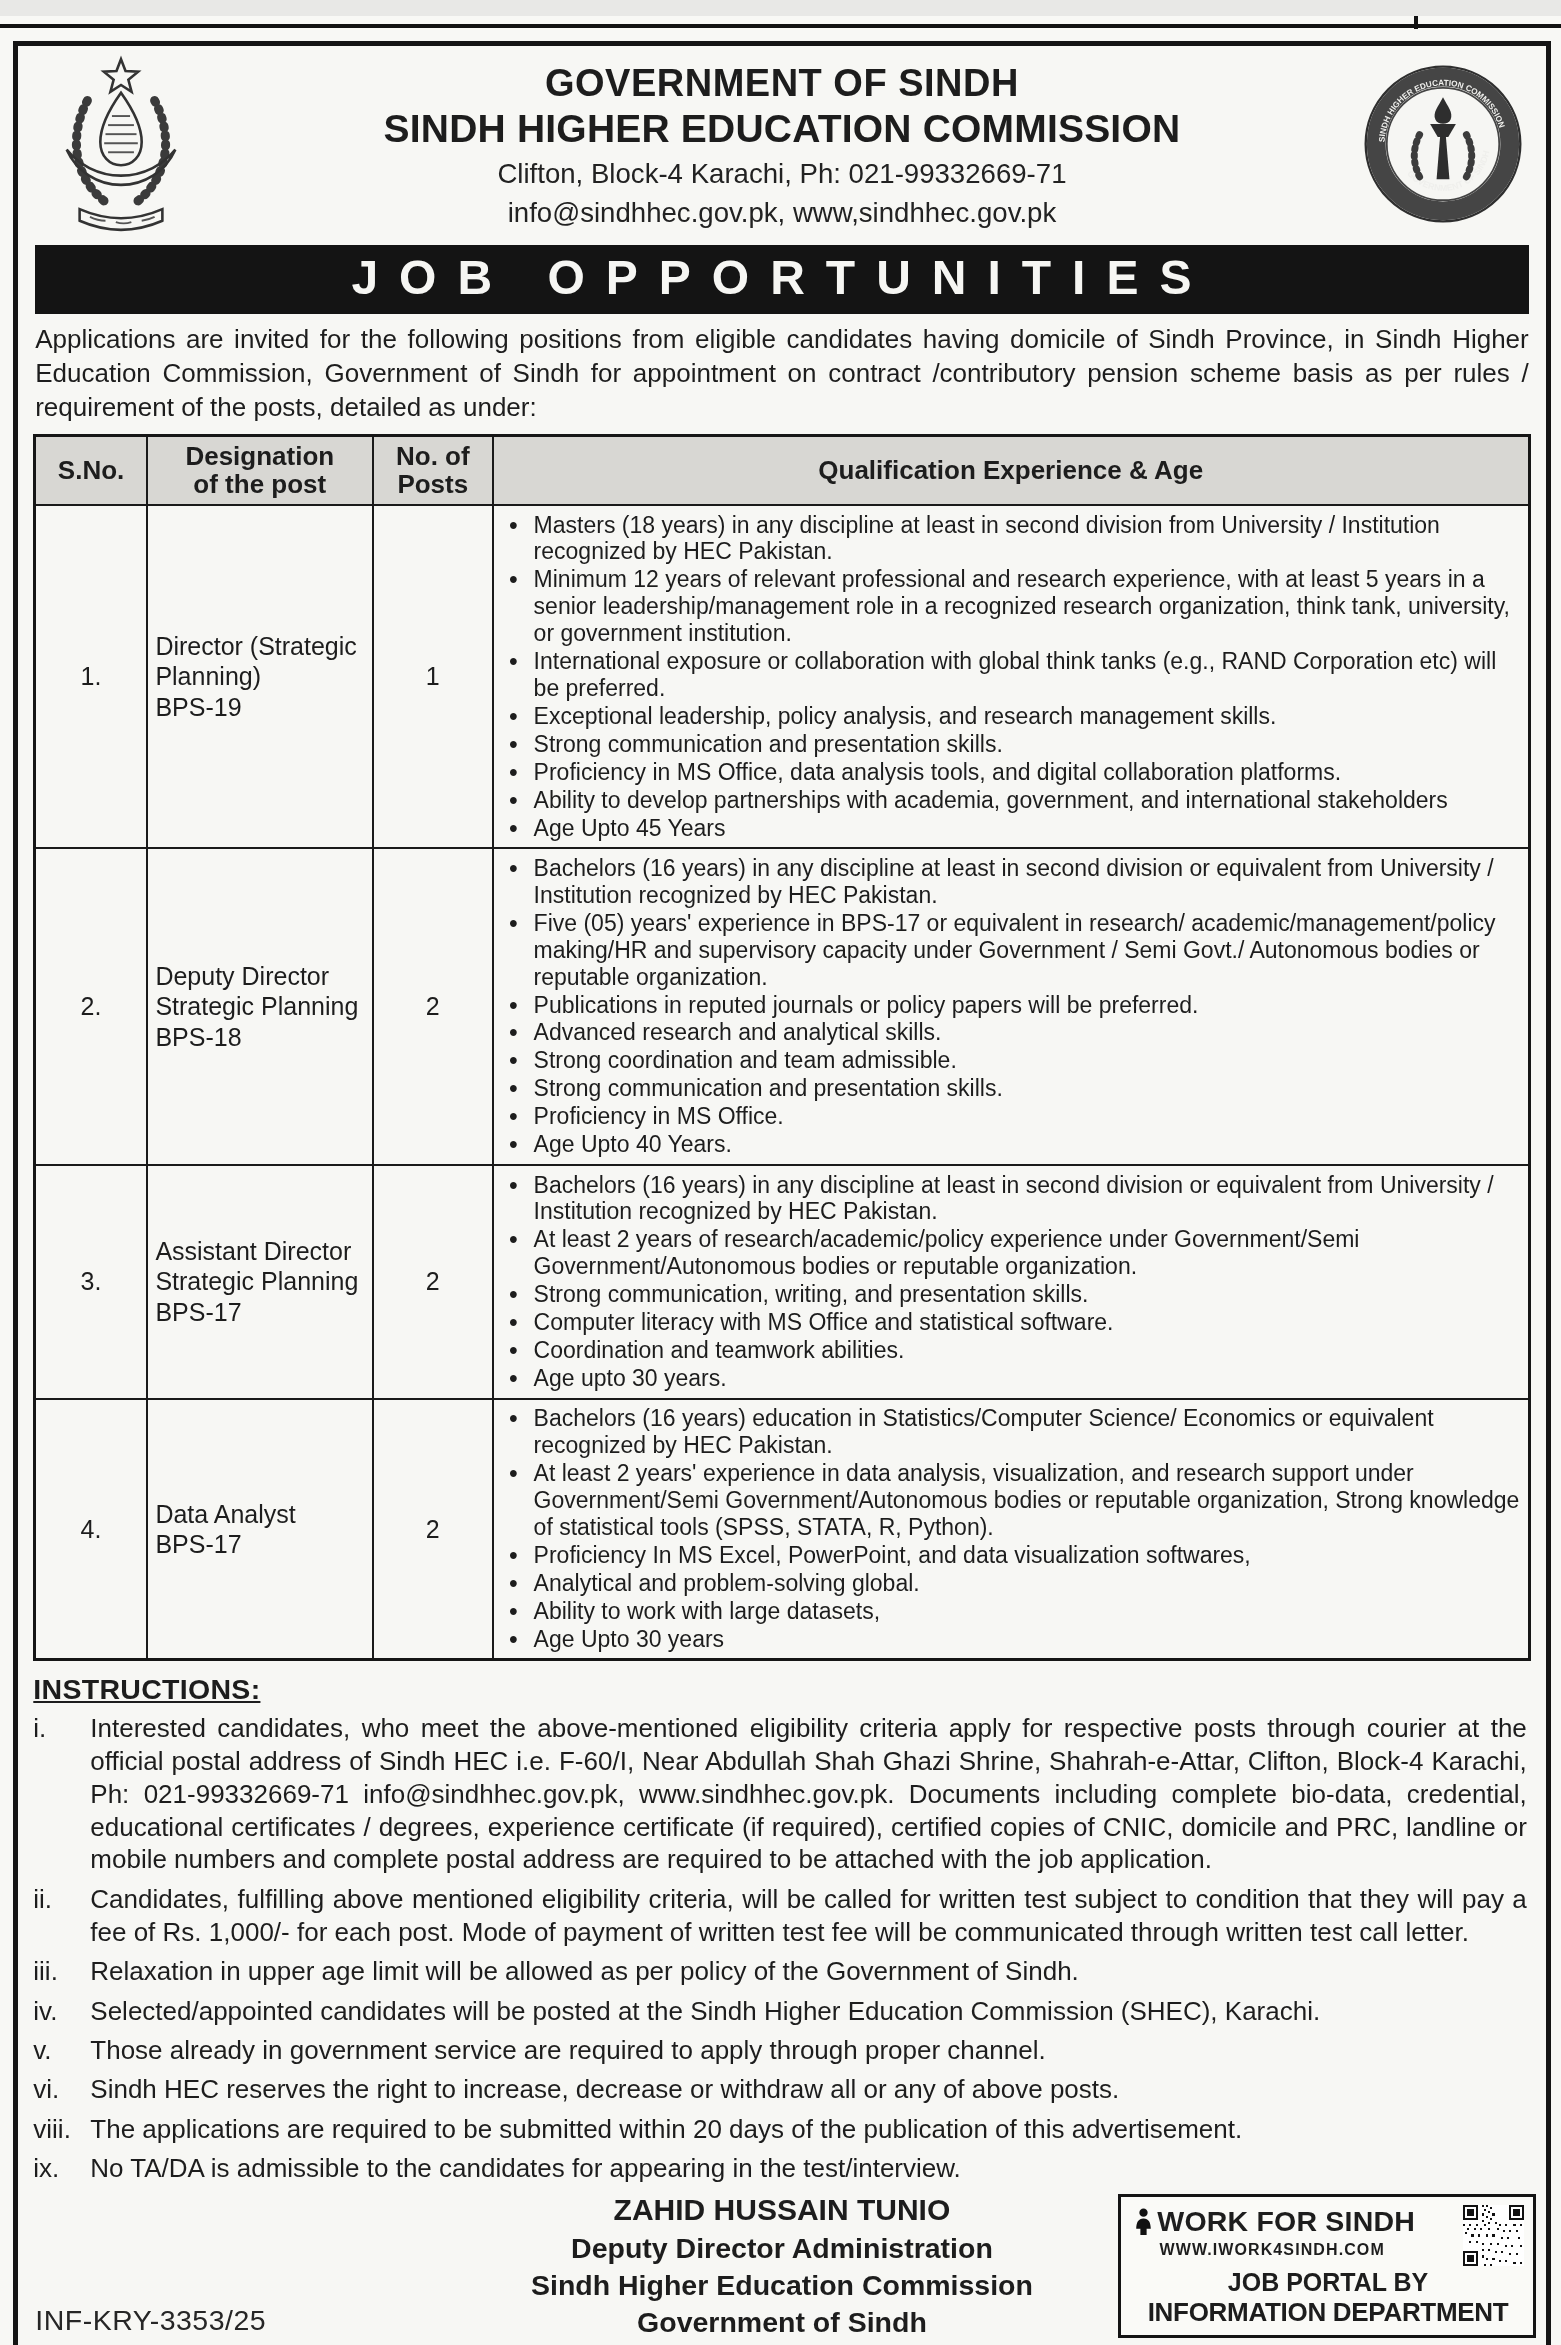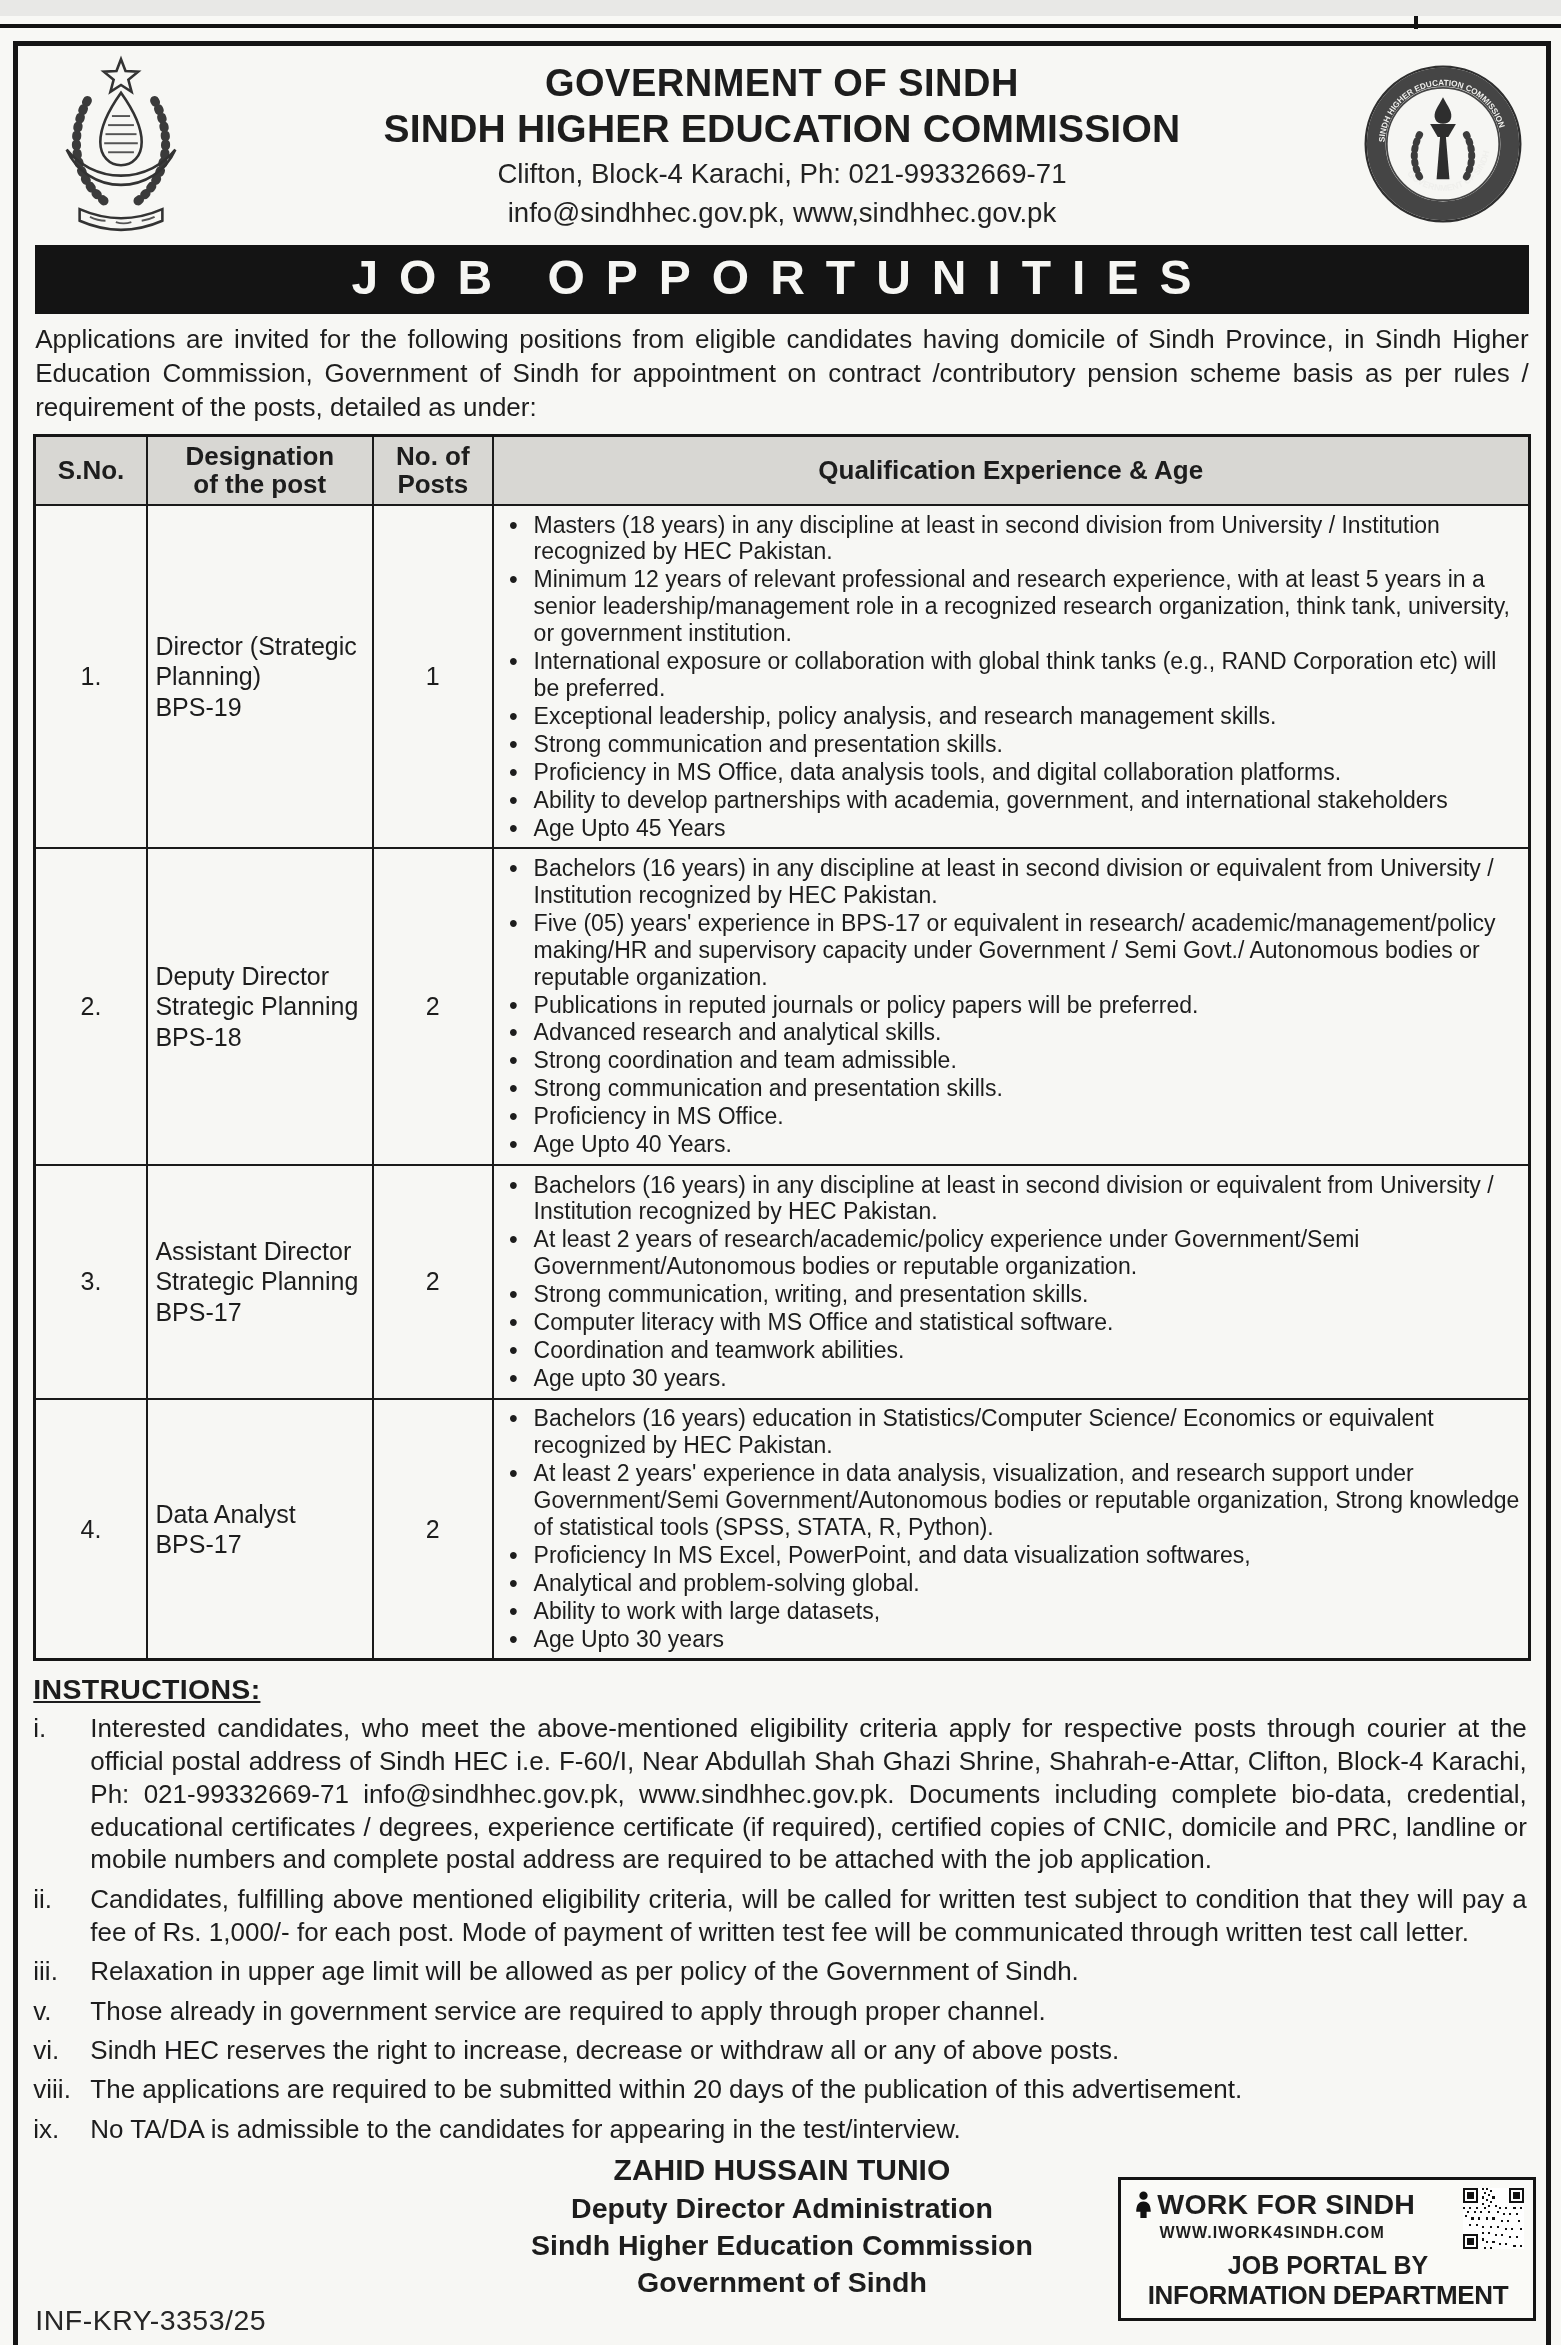--- a/index.html
+++ b/index.html
@@ -46,21 +46,21 @@
   .ins-text{flex:1;font-size:26px;line-height:1.26;text-align:justify;padding-right:3.8px;}
 
   
   .sig{text-align:center;margin-top:5.7px;line-height:1.2;}
   .sig-name{font-size:30px;font-weight:bold;}
   .sig-line{font-size:28.5px;font-weight:bold;margin-top:2.9px;}
 
   .ref{position:absolute;left:17px;bottom:11.4px;font-size:28.5px;color:#262626;letter-spacing:0.5px;}
 
   
-  .portal{position:absolute;right:9.5px;bottom:27px;width:418px;border:3.8px solid #141414;
+  .portal{position:absolute;right:9.5px;bottom:10px;width:418px;border:3.8px solid #141414;
           background:#fafaf7;padding:7.6px 9.5px 7.6px 11.4px;box-sizing:border-box;}
   .portal-top{display:flex;align-items:flex-start;gap:5.7px;}
   .portal-main{flex:1;}
   .portal-title{display:flex;align-items:center;gap:3.8px;font-size:28.5px;font-weight:bold;letter-spacing:0.2px;white-space:nowrap;}
   .portal-url{font-size:16px;font-weight:bold;letter-spacing:1.1px;margin:2.9px 0 5.7px 27px;}
   .portal-l1{font-size:25px;font-weight:bold;text-align:center;margin-top:1.9px;}
   .portal-l2{font-size:26px;font-weight:bold;text-align:center;letter-spacing:-0.3px;}
   .qr{flex:0 0 61px;}
 </style>
 </head>
@@ -221,20 +221,24 @@
         </div>
         <div class="ins-item">
           <span class="ins-num">ii.</span>
           <span class="ins-text">Candidates, fulfilling above mentioned eligibility criteria, will be called for written test subject to condition that they will pay a fee of Rs. 1,000/- for each post. Mode of payment of written test fee will be communicated through written test call letter.</span>
         </div>
         <div class="ins-item">
           <span class="ins-num">iii.</span>
           <span class="ins-text">Relaxation in upper age limit will be allowed as per policy of the Government of Sindh.</span>
         </div>
         <div class="ins-item">
+          <span class="ins-num">iv.</span>
+          <span class="ins-text">Selected/appointed candidates will be posted at the Sindh Higher Education Commission (SHEC), Karachi.</span>
+        </div>
+        <div class="ins-item">
           <span class="ins-num">v.</span>
           <span class="ins-text">Those already in government service are required to apply through proper channel.</span>
         </div>
         <div class="ins-item">
           <span class="ins-num">vi.</span>
           <span class="ins-text">Sindh HEC reserves the right to increase, decrease or withdraw all or any of above posts.</span>
         </div>
         <div class="ins-item">
           <span class="ins-num">viii.</span>
           <span class="ins-text">The applications are required to be submitted within 20 days of the publication of this advertisement.</span>

